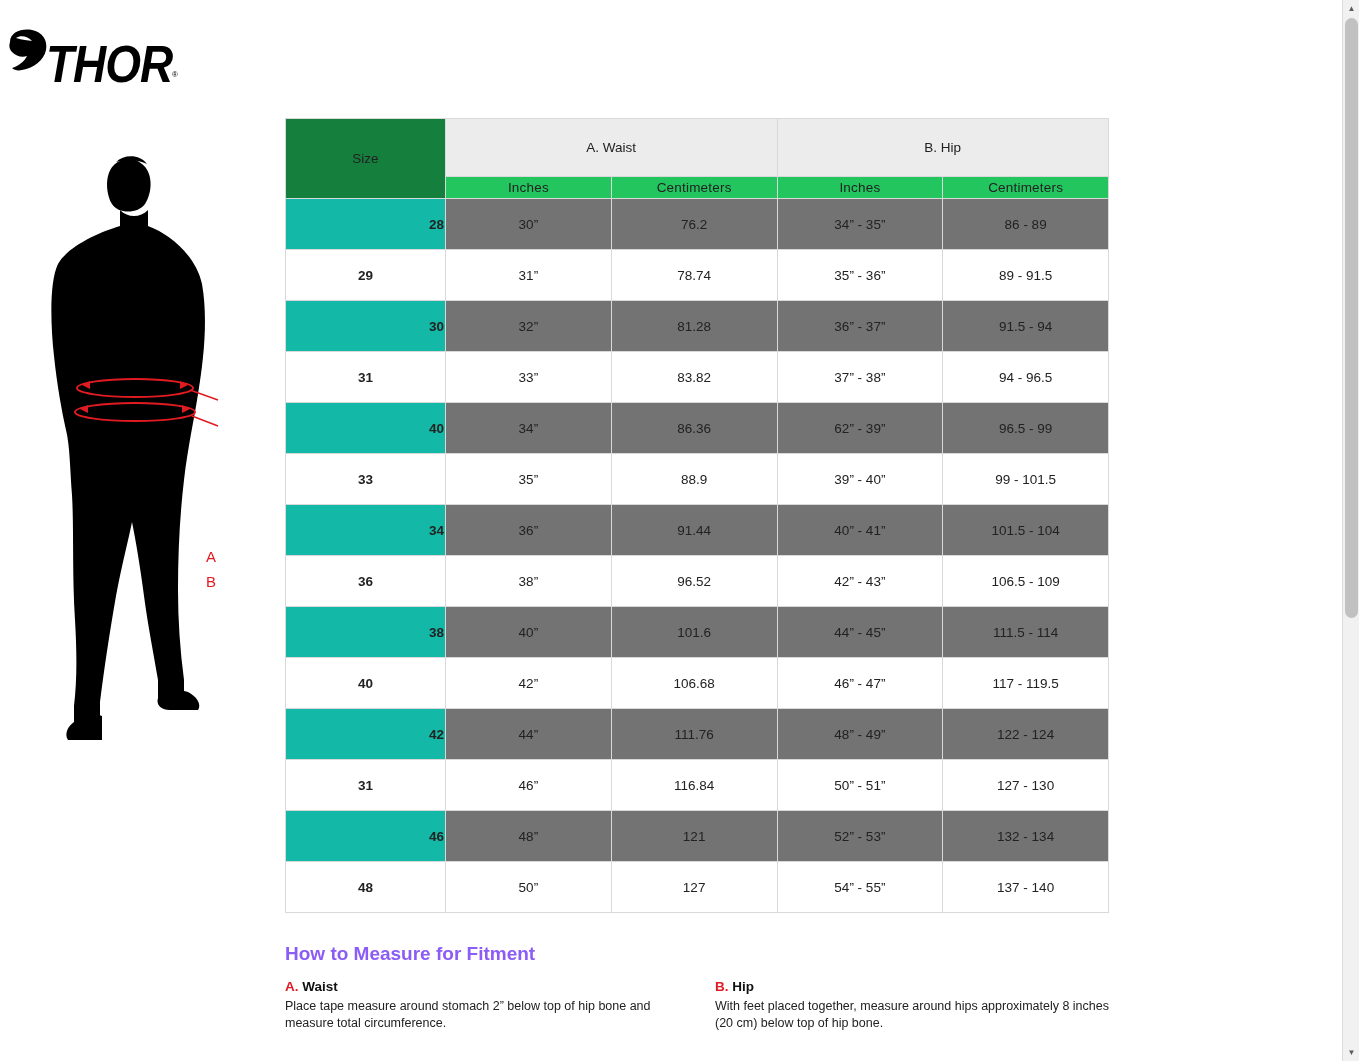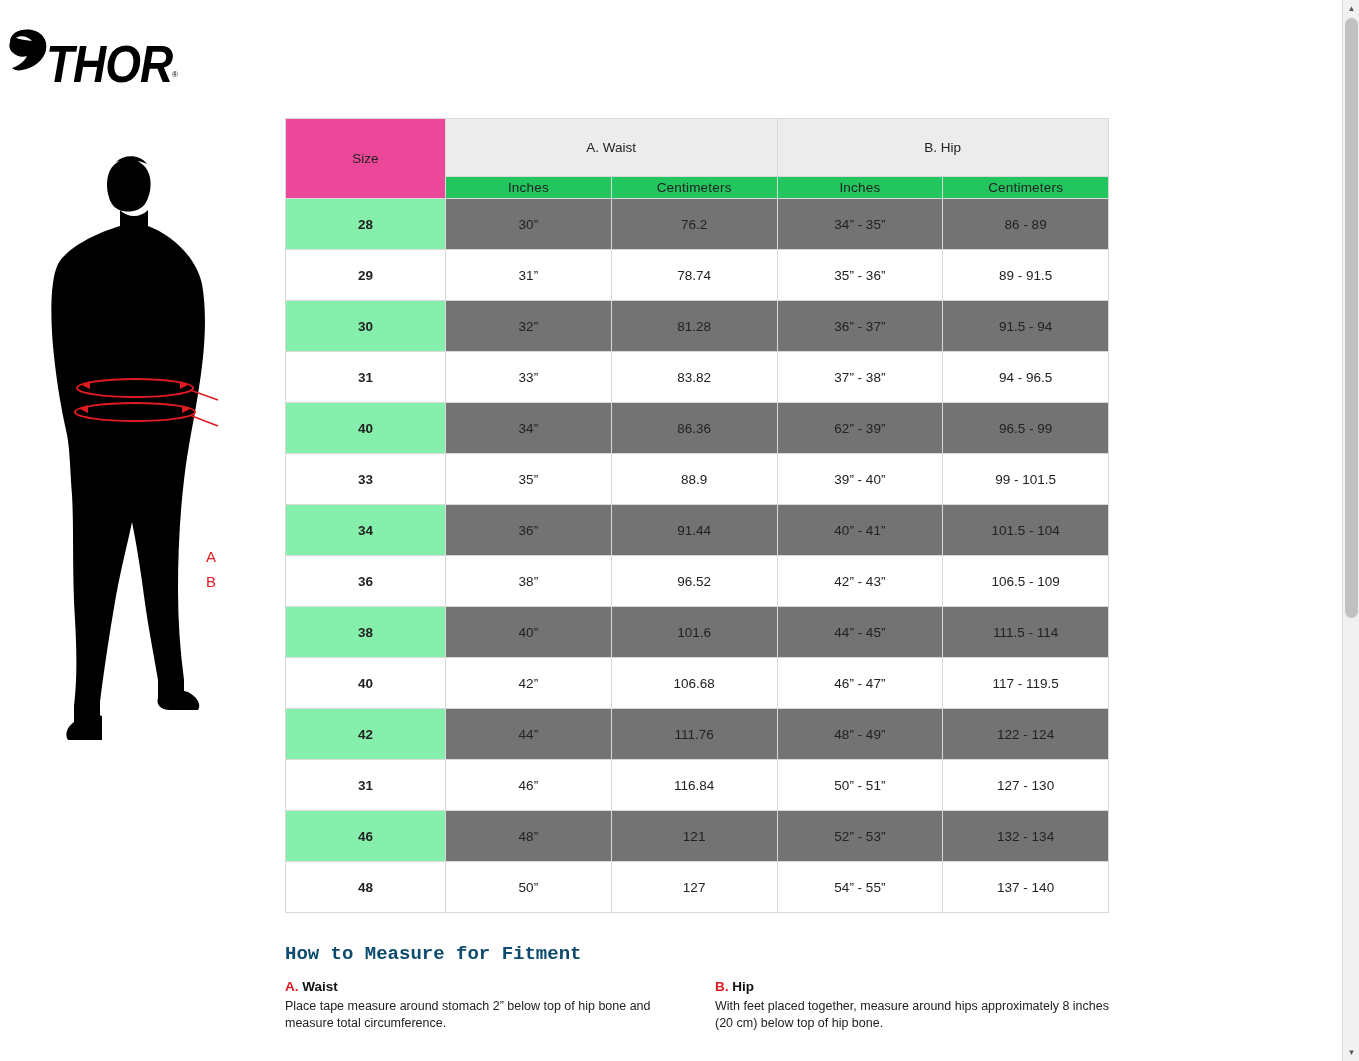--- a/index.html
+++ b/index.html
@@ -103,21 +103,21 @@
   }
   table.size-chart td, table.size-chart th {
     border: 1px solid #d9d9d9;
     text-align: center;
     font-size: 13.5px;
     color: #222;
     font-weight: normal;
   }
   th.size-head {
     width: 160px;
-    background: #ec4899;
+    background: #15803d;
     font-weight: bold;
     font-size: 13.5px;
     height: 80px;
     vertical-align: middle;
     margin-left: 39px;
   }
   th.group-head {
     background: #ececec;
     font-weight: bold;
     font-size: 14px;
@@ -132,28 +132,27 @@
     height: 22px;
     border: 1px solid #0a0a0a;
     letter-spacing: 0.2px;
   }
   tbody td {
     height: 51px;
     vertical-align: middle;
   }
   tbody tr.alt td { background: #737373; }
   tbody tr td.size-cell { font-weight: bold; }
-  tbody tr.alt td.size-cell { background: #86efac; }
+  tbody tr.alt td.size-cell { background: #14b8a6; text-align: right; }
 
   h2.howto {
     font-size: 19px;
     font-weight: bold;
     margin: 30px 0 14px 0;
-    color: #0c4a6e;
-    font-family: Liberation Mono, monospace;
+    color: #8b5cf6;
   }
   .howto-cols {
     display: flex;
     gap: 0px;
   }
   .howto-col { width: 430px; }
   .howto-col.second { width: 400px; }
   .howto-title {
     font-size: 13.5px;
     font-weight: bold;

